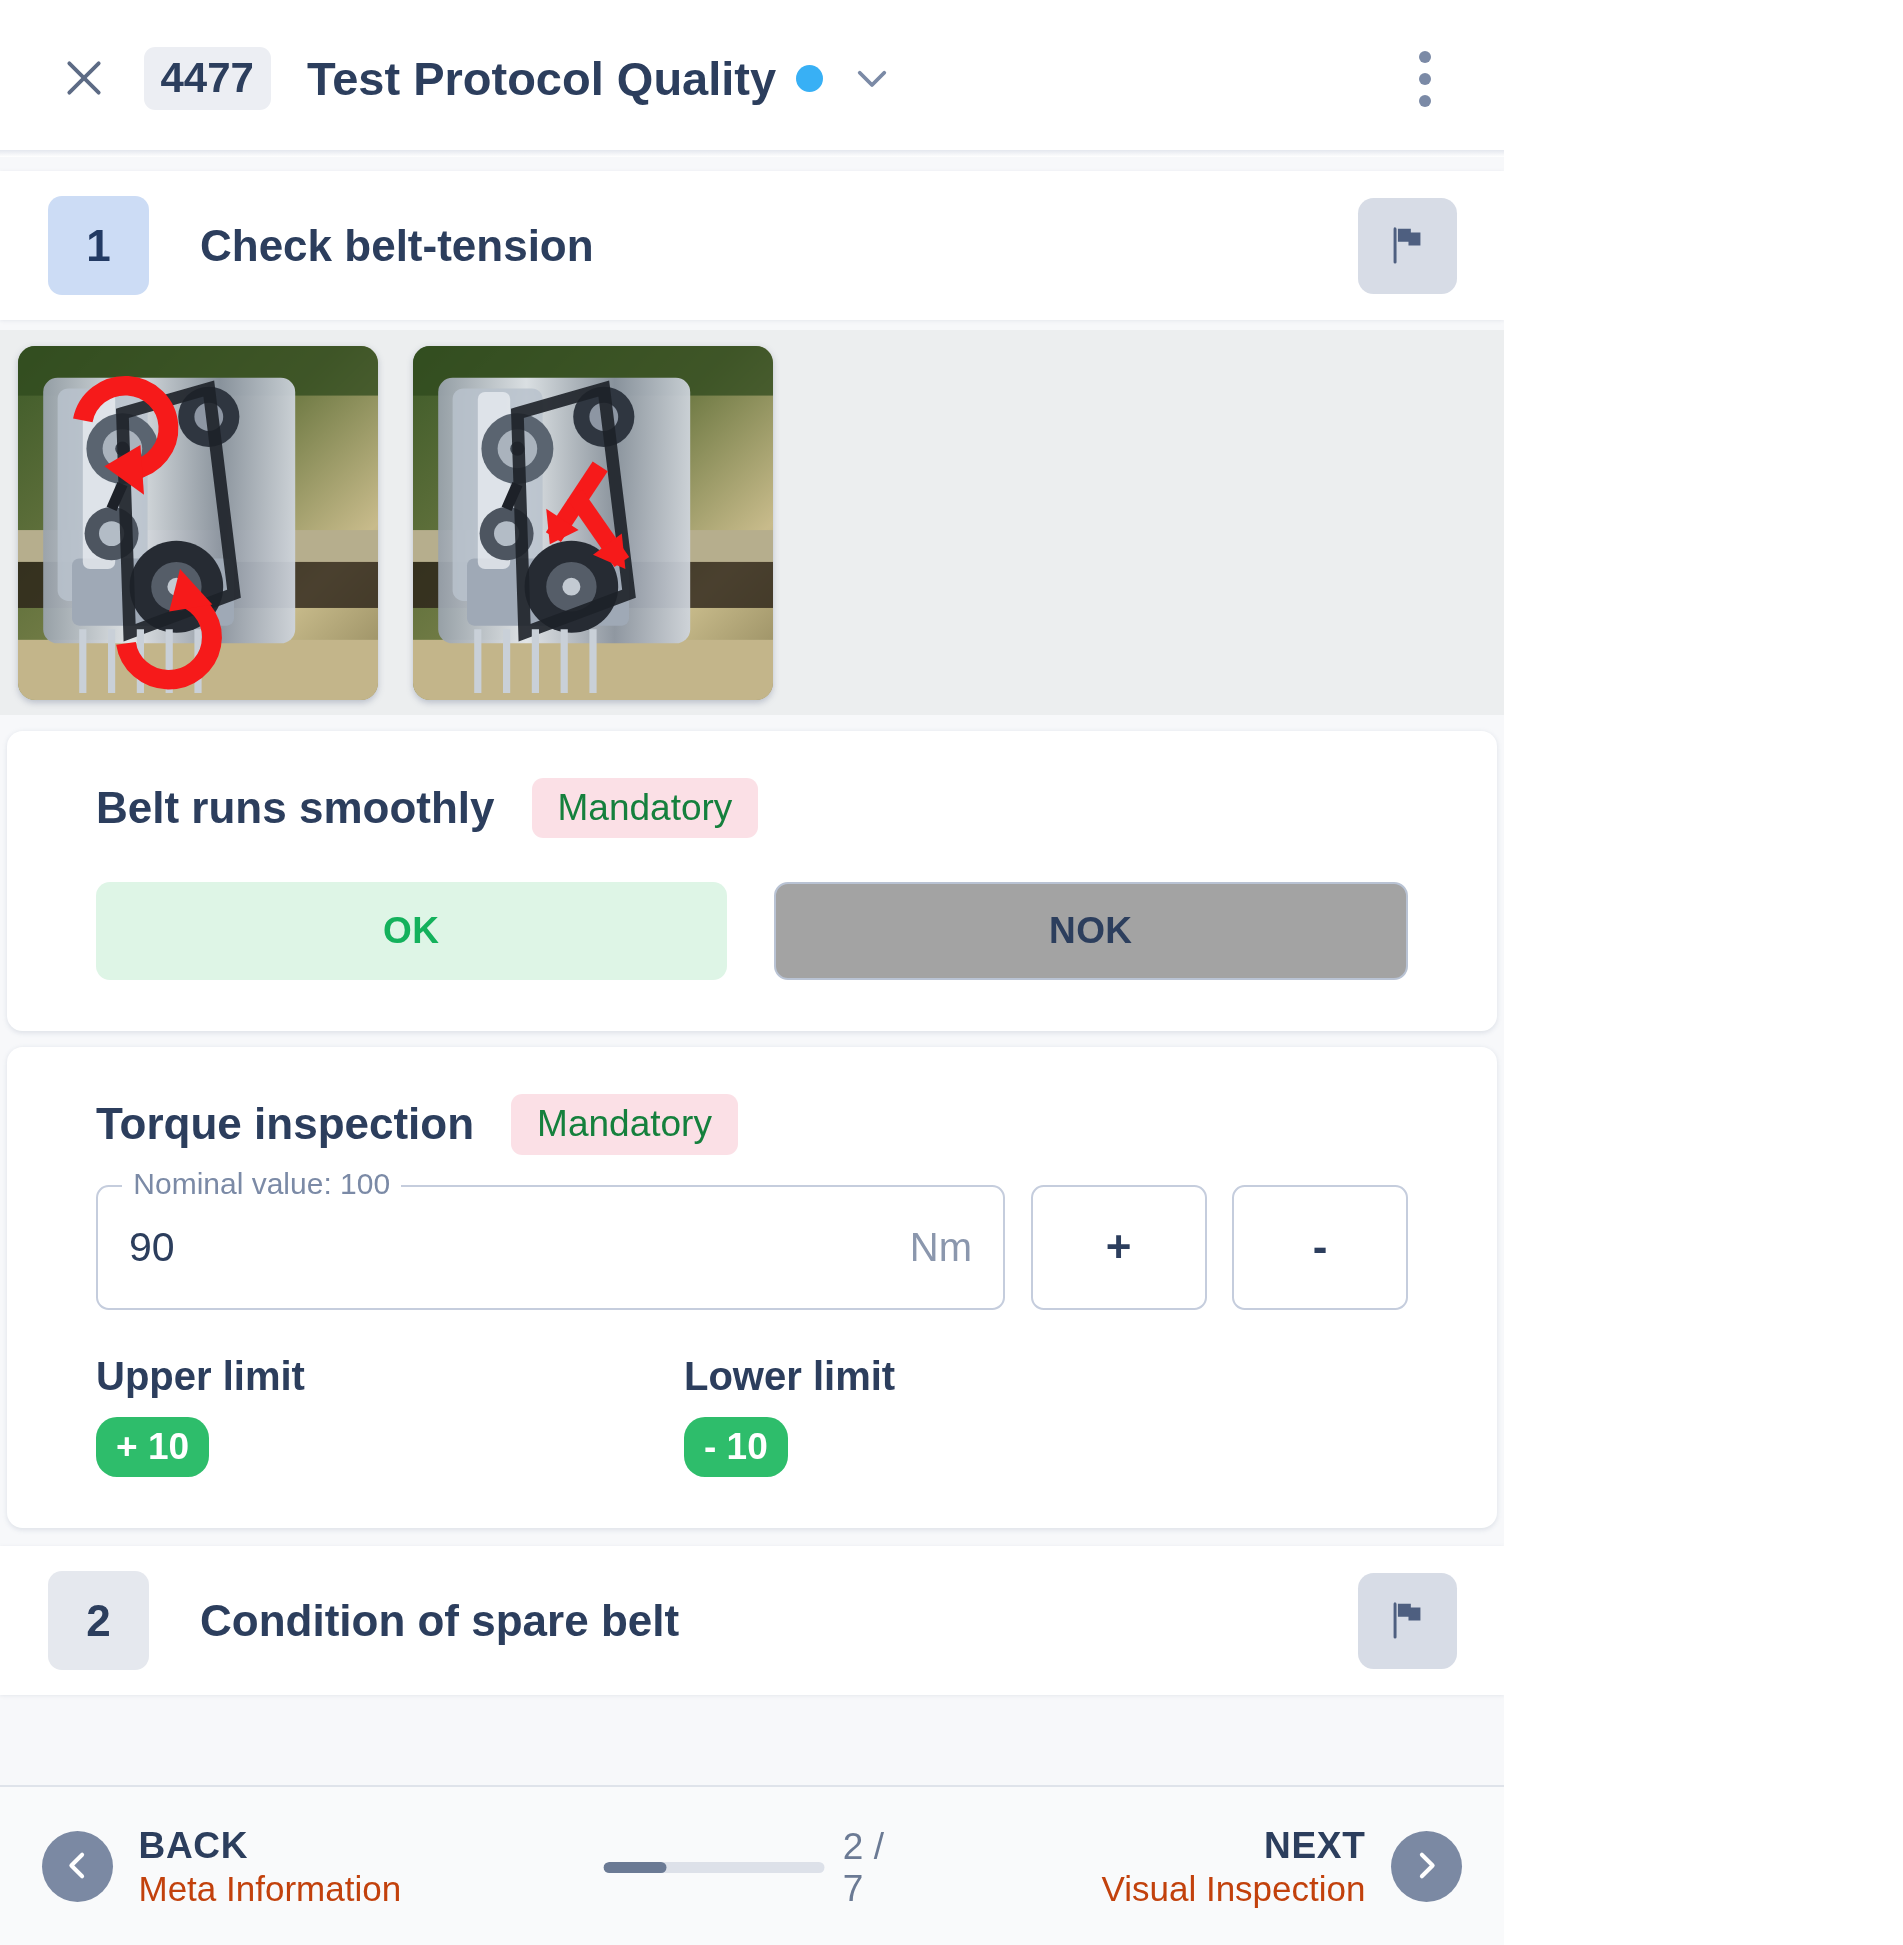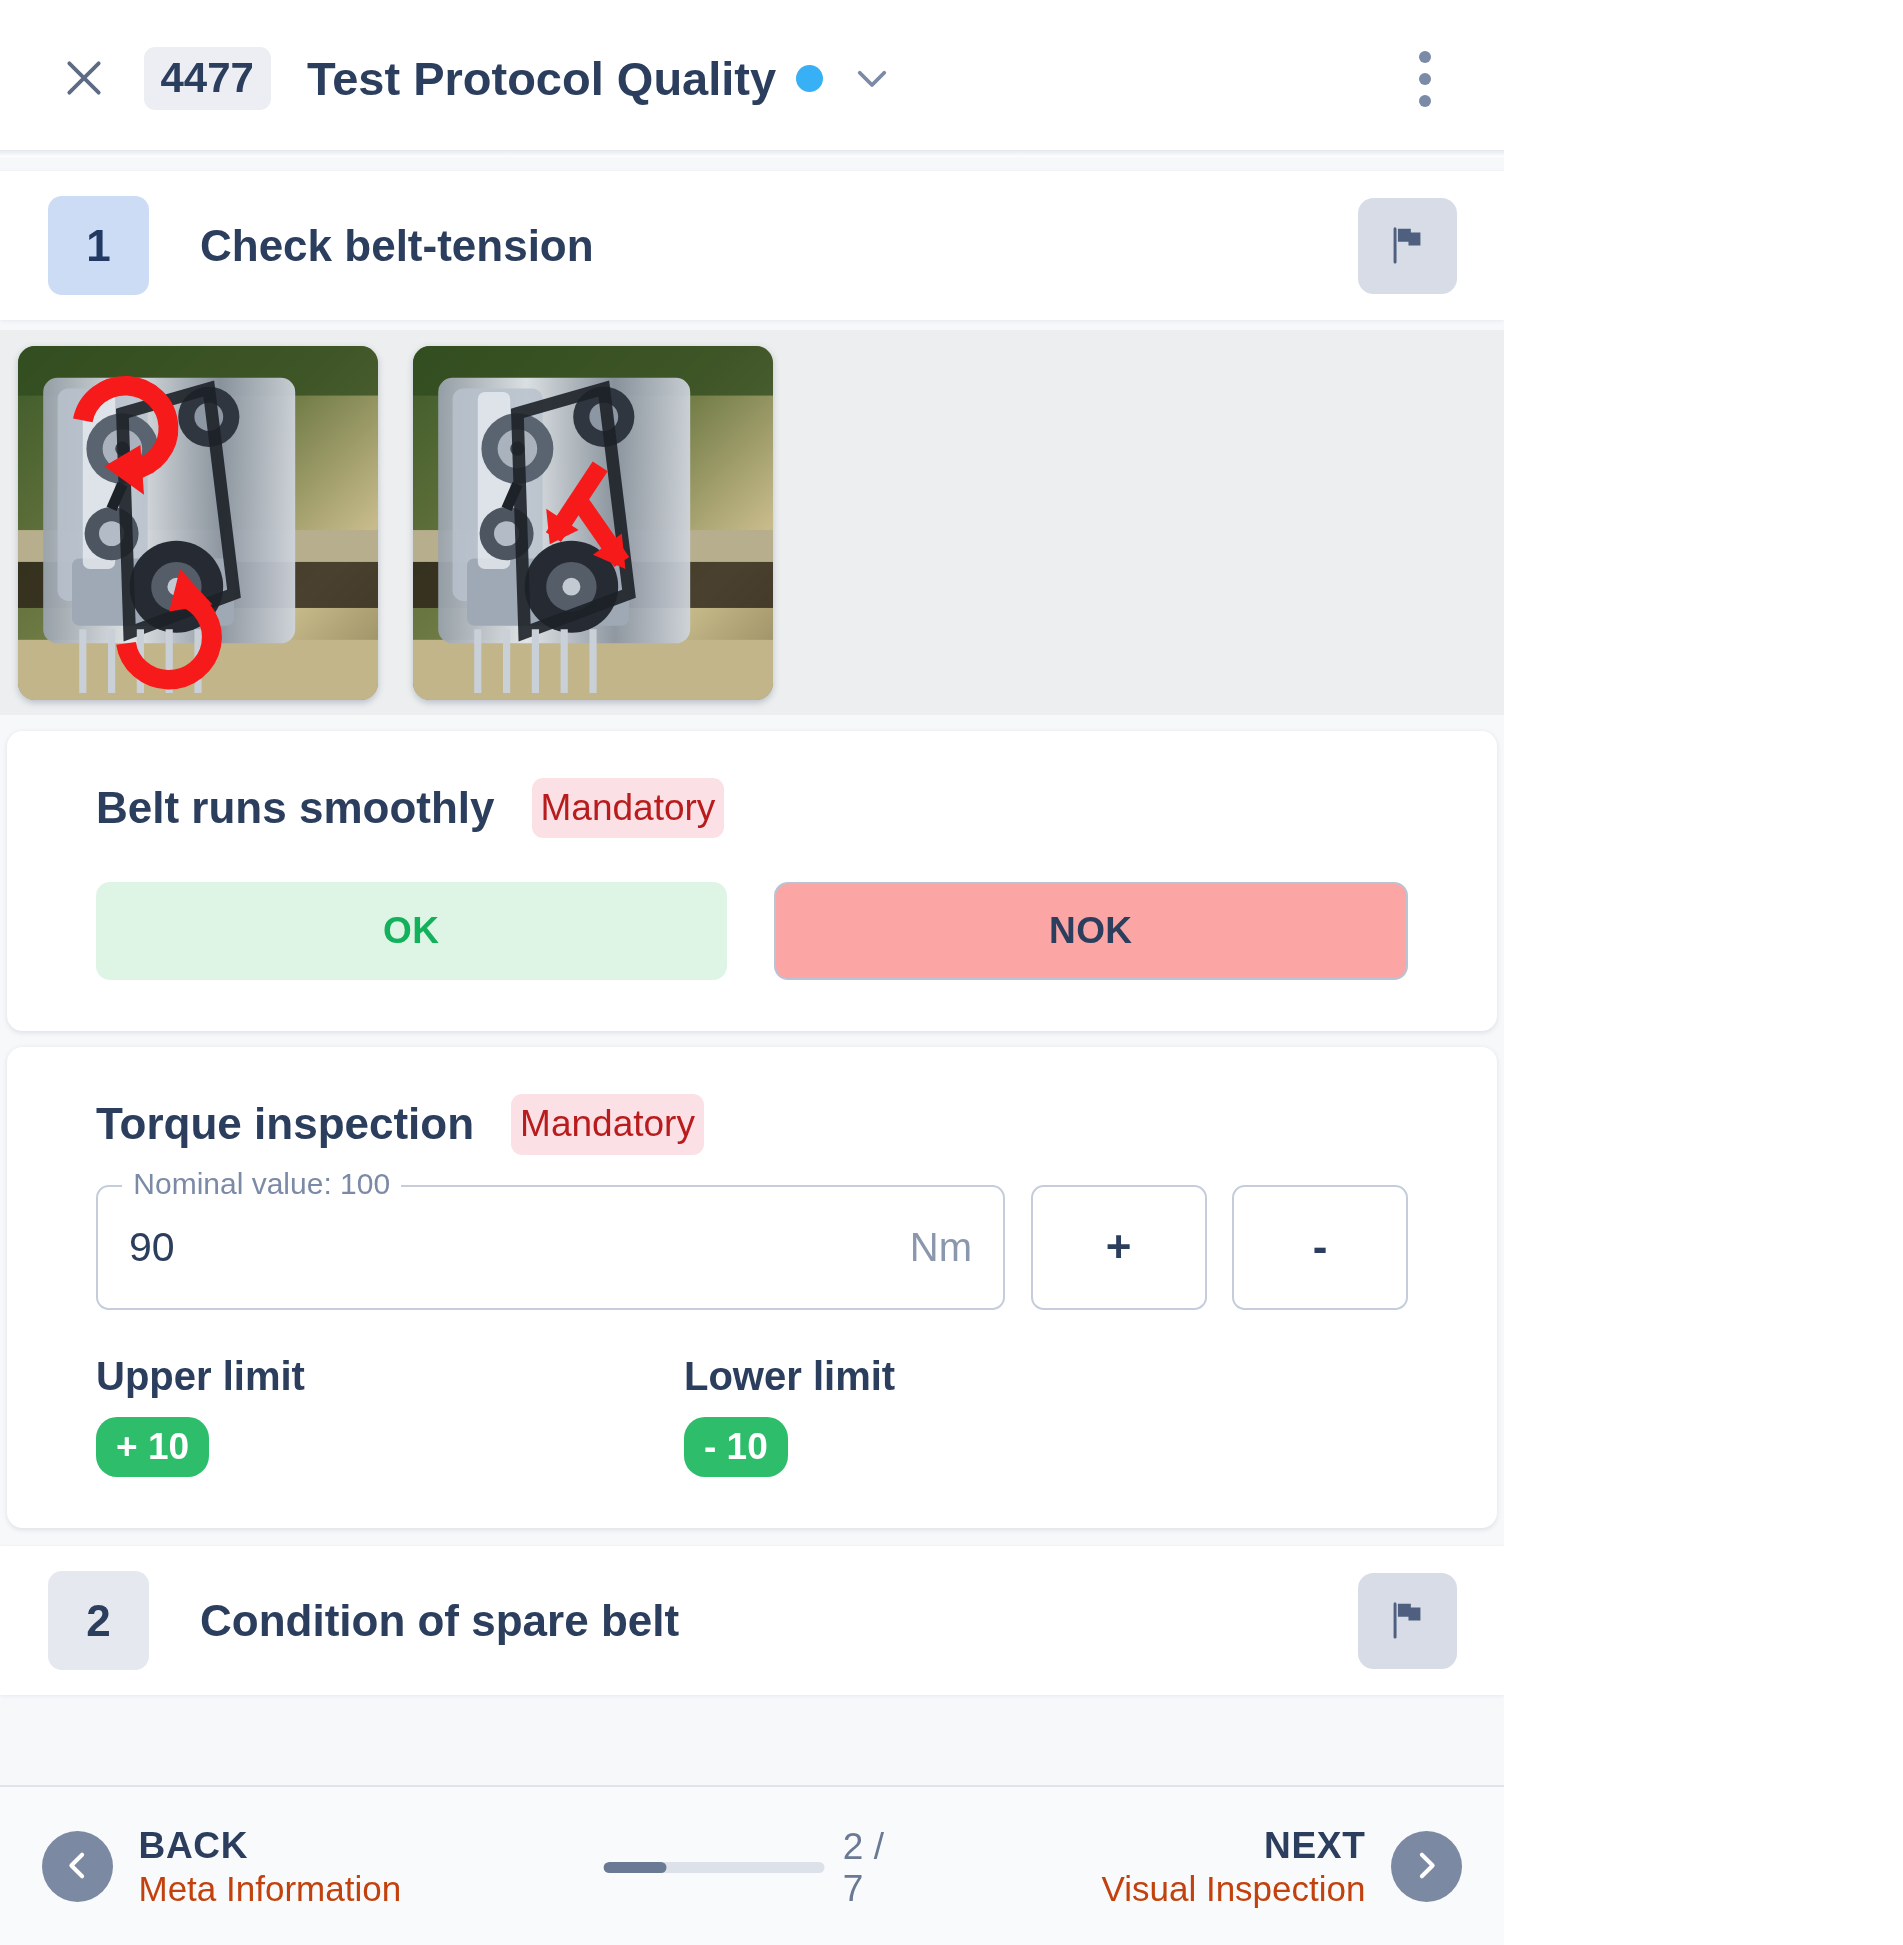--- a/index.html
+++ b/index.html
@@ -190,25 +190,25 @@
     gap: 37px;
   }
   .q-label {
     font-size: 44px;
     font-weight: 700;
     color: #2c3e5d;
     white-space: nowrap;
   }
   .badge-mandatory {
     background: #fbe0e6;
-    color: #b91c1c;
+    color: #15803d;
     font-size: 37px;
     font-weight: 400;
     border-radius: 11.3px;
-    padding: 10px 9px;
+    padding: 10px 26px;
     line-height: 1.1;
     white-space: nowrap;
   }
 
   .oknok {
     display: flex;
     gap: 47px;
     margin-top: 44px;
   }
   .btn-ok, .btn-nok {
@@ -220,21 +220,21 @@
     font-weight: 700;
     cursor: pointer;
     letter-spacing: 0.4px;
   }
   .btn-ok {
     background: #def5e6;
     color: #14b15c;
     border: none;
   }
   .btn-nok {
-    background: #fca5a5;
+    background: #a3a3a3;
     color: #2c3e5d;
     border: 2.1px solid #b9c3d4;
   }
 
   
   .numrow {
     display: flex;
     gap: 25.5px;
     margin-top: 30px;
     align-items: stretch;

